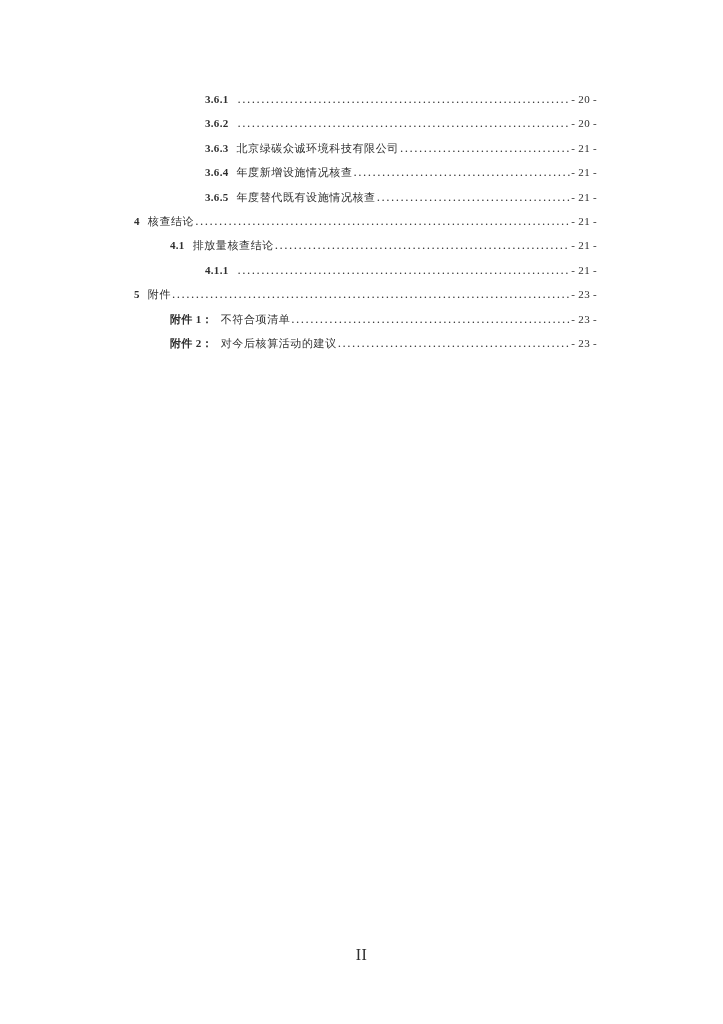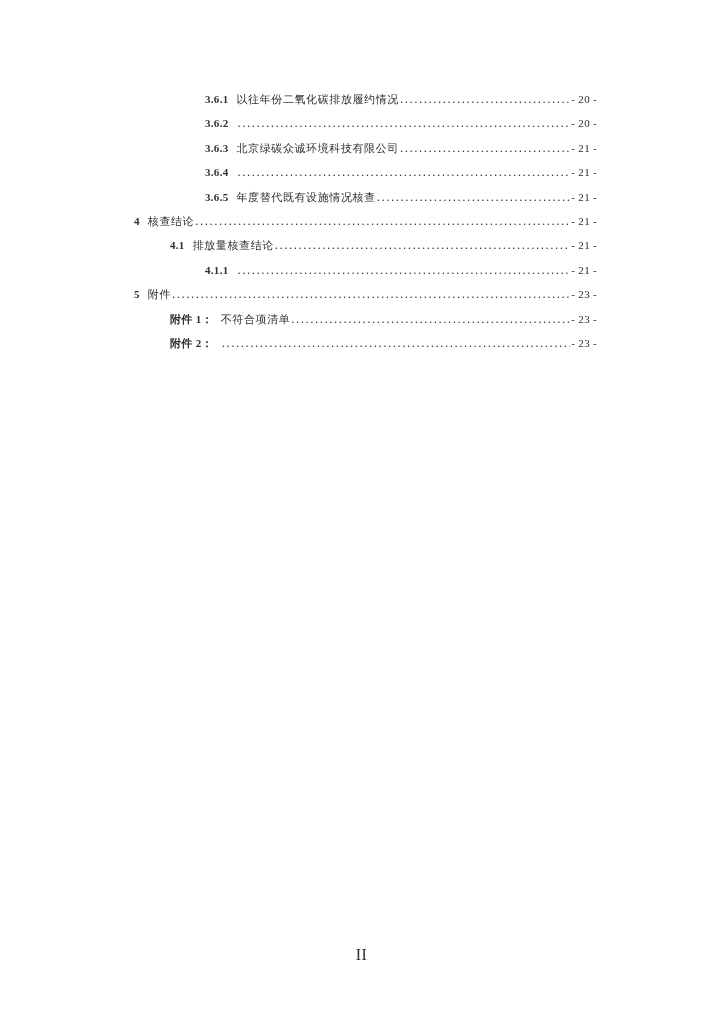--- a/index.html
+++ b/index.html
@@ -87,37 +87,37 @@
 </style>
 </head>
 <body>
 
 <div class="page">
 
 
   <div class="toc" id="toc">
       <div class="toc-row lvl3">
       <span class="toc-num">3.6.1</span>
-      <span class="toc-title">以往年份二氧化碳排放履约情况</span>
       <span class="toc-dots"></span>
       <span class="toc-page">- 20 -</span>
     </div>
       <div class="toc-row lvl3">
       <span class="toc-num">3.6.2</span>
       <span class="toc-dots"></span>
       <span class="toc-page">- 20 -</span>
     </div>
       <div class="toc-row lvl3">
       <span class="toc-num">3.6.3</span>
       <span class="toc-title">北京绿碳众诚环境科技有限公司</span>
       <span class="toc-dots"></span>
       <span class="toc-page">- 21 -</span>
     </div>
       <div class="toc-row lvl3">
       <span class="toc-num">3.6.4</span>
+      <span class="toc-title">年度新增设施情况核查</span>
       <span class="toc-dots"></span>
       <span class="toc-page">- 21 -</span>
     </div>
       <div class="toc-row lvl3">
       <span class="toc-num">3.6.5</span>
       <span class="toc-title">年度替代既有设施情况核查</span>
       <span class="toc-dots"></span>
       <span class="toc-page">- 21 -</span>
     </div>
       <div class="toc-row lvl1">
@@ -144,20 +144,21 @@
       <span class="toc-page">- 23 -</span>
     </div>
       <div class="toc-row lvl2">
       <span class="toc-num">附件 1：</span>
       <span class="toc-title">不符合项清单</span>
       <span class="toc-dots"></span>
       <span class="toc-page">- 23 -</span>
     </div>
       <div class="toc-row lvl2">
       <span class="toc-num">附件 2：</span>
+      <span class="toc-title">对今后核算活动的建议</span>
       <span class="toc-dots"></span>
       <span class="toc-page">- 23 -</span>
     </div>
     </div>
 
   <div class="footer">
     <span>II</span>
   </div>
 
 </div>

